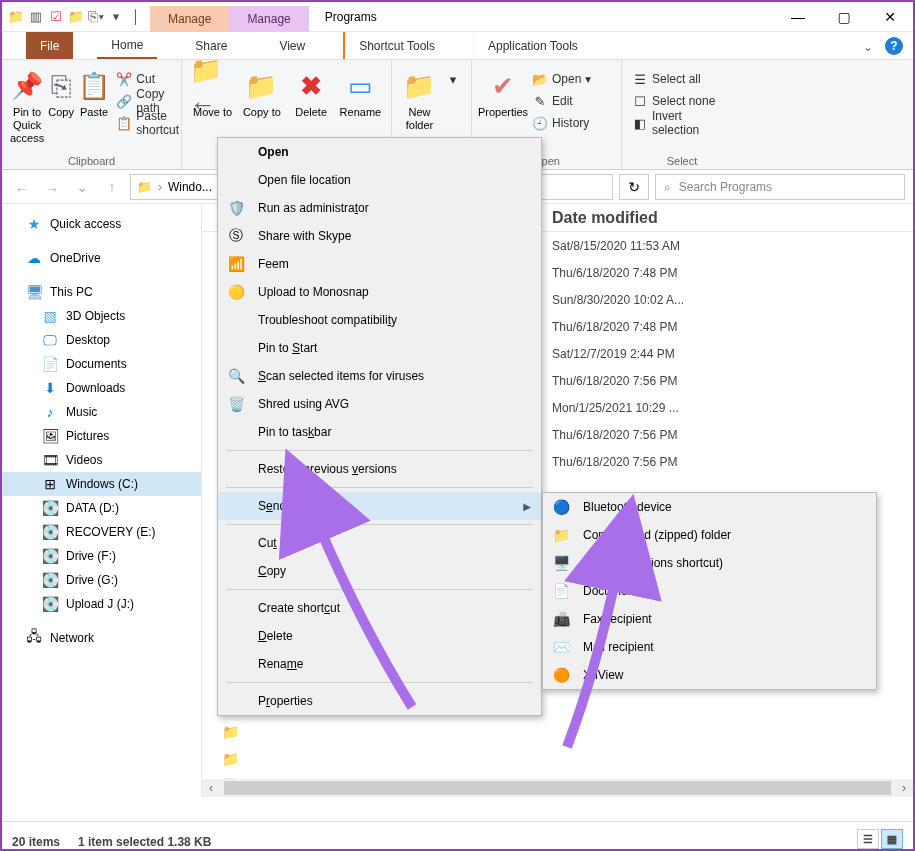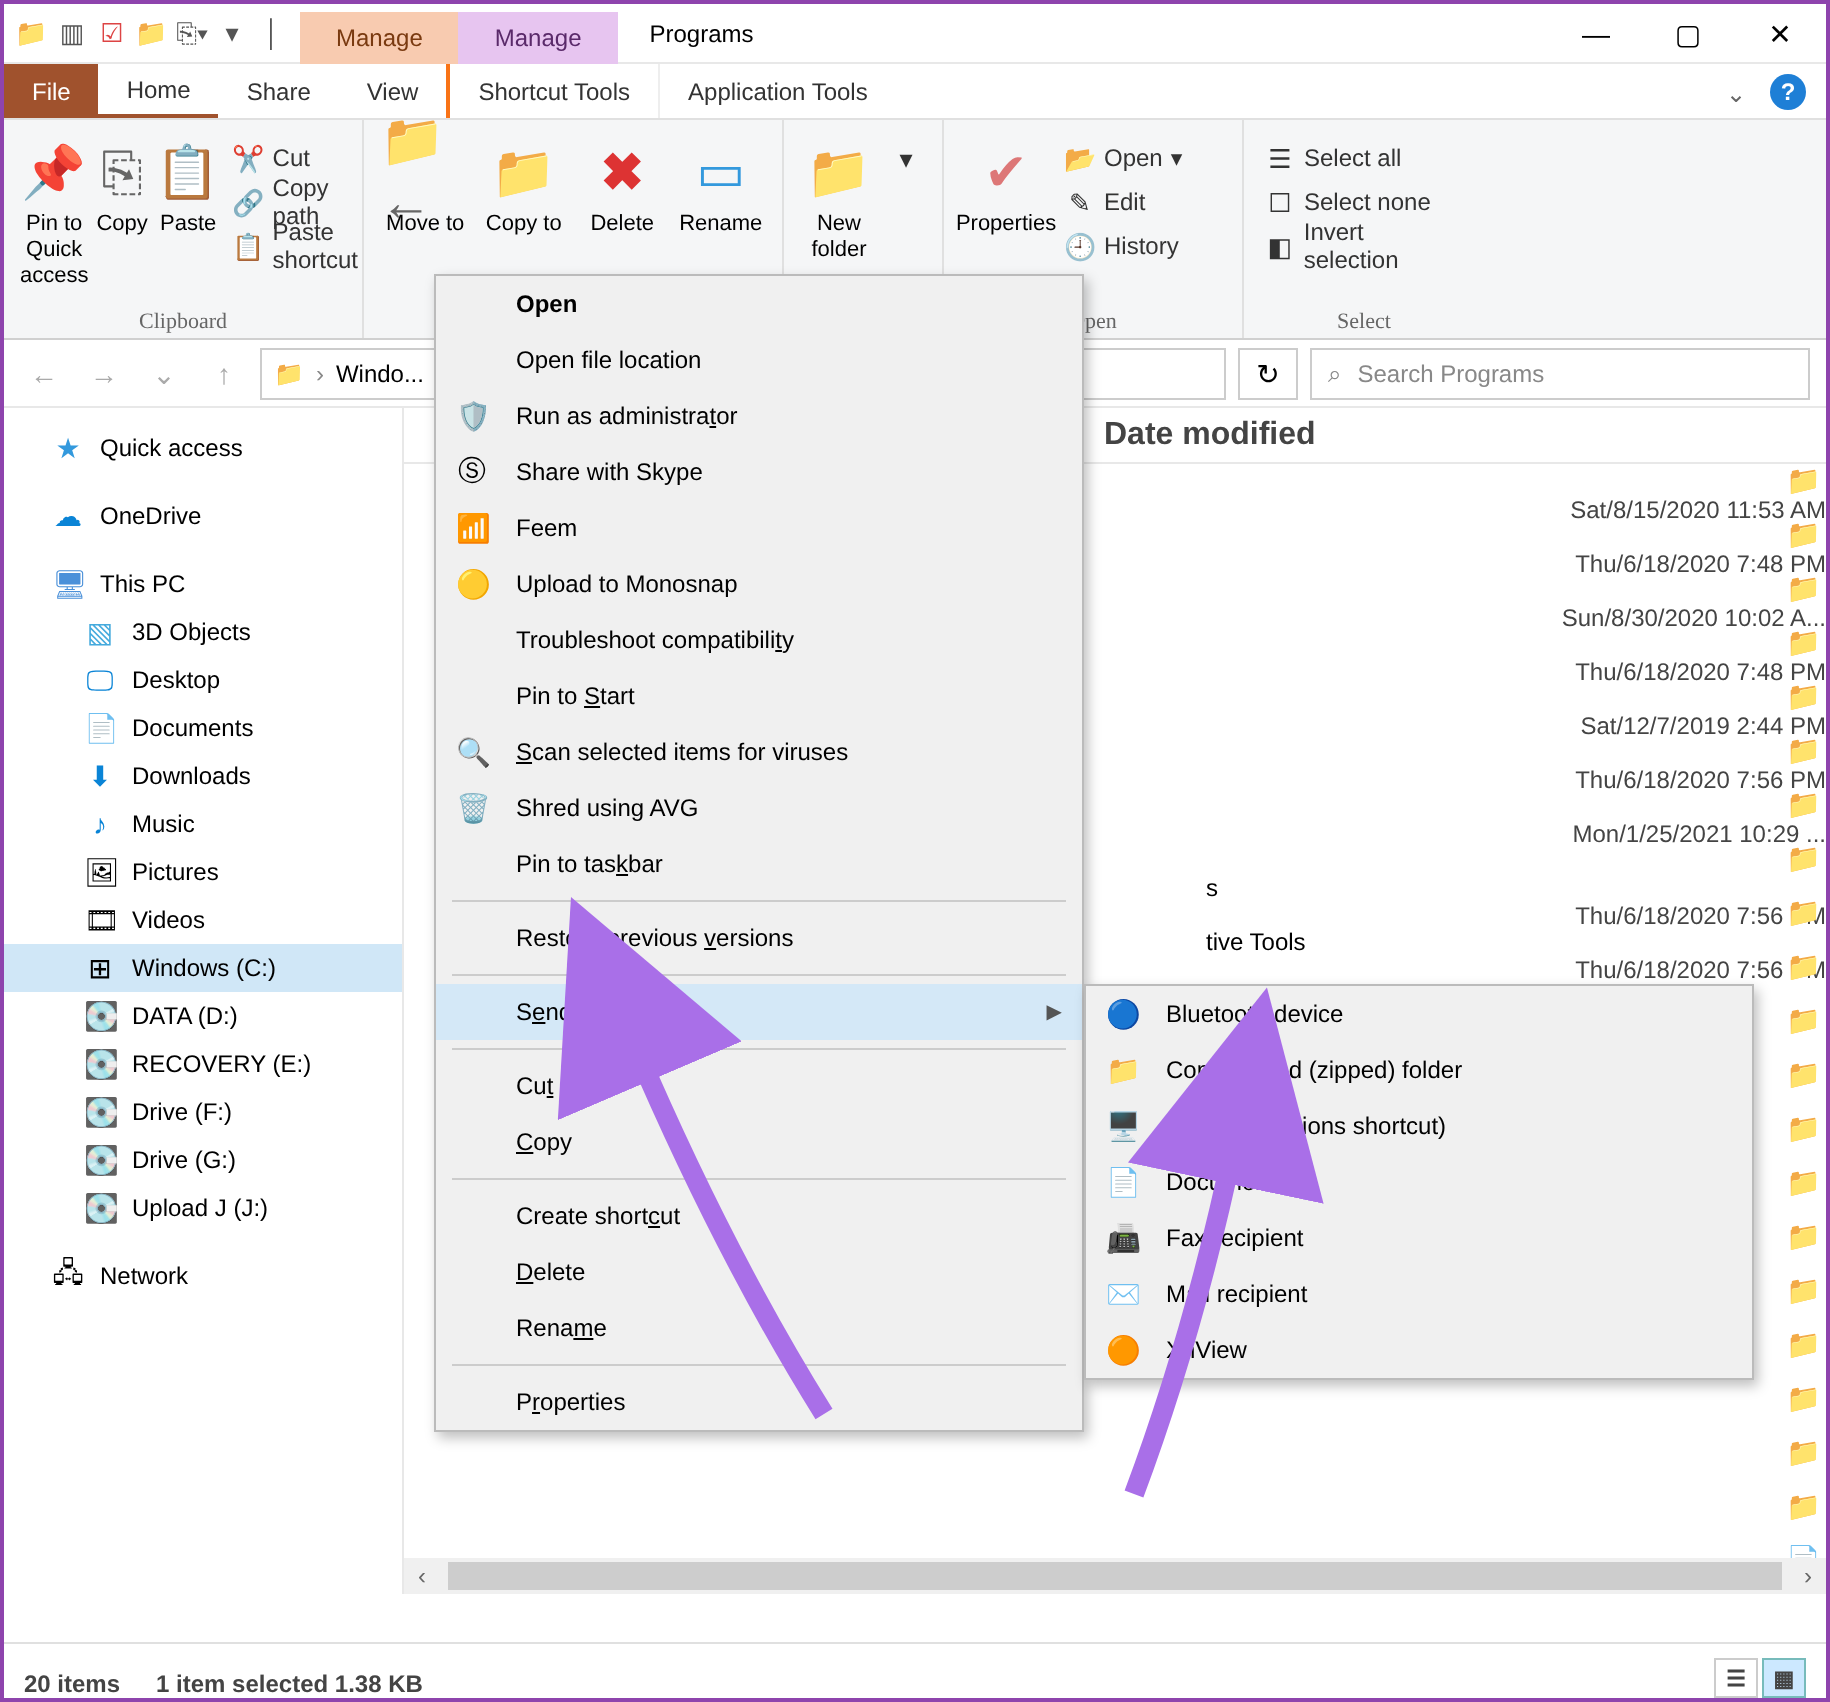--- a/index.html
+++ b/index.html
@@ -11,30 +11,30 @@
 .qat .ic { width: 16px; height: 16px; font-size: 13px; display:flex;align-items:center;justify-content:center; color:#555; }
 .context-tab { display:flex; align-items:center; justify-content:center; padding:0 18px; font-size:12px; margin-top:4px; height:26px; }
 .ctx1 { background:#f8cbb0; color:#7a3a10; }
 .ctx2 { background:#e7c5f0; color:#5a2a6a; }
 .title-txt { flex:1; display:flex; align-items:center; padding-left:16px; font-size:12px; }
 .winbtns { display:flex; }
 .winbtn { width:46px; display:flex;align-items:center;justify-content:center; font-size:14px; }
 
 
 .ribtabs { height:28px; display:flex; align-items:stretch; background:#fff; border-bottom:1px solid #e0e0e0; position:relative; }
-.ribtab { padding:0 14px; display:flex;align-items:center; font-size:12px; color:#333; }
+.ribtab { padding:0 14px; display:flex;align-items:center; font-size:12px; color:#333;margin-left:24px; }
 .ribtab.file { background:#a0522d; color:#fff; }
 .ribtab.active { border-bottom:2px solid #a0522d; }
 .help-ic { position:absolute; right:10px; top:5px; width:18px;height:18px; background:#1e7fd6; color:#fff; border-radius:50%; display:flex;align-items:center;justify-content:center; font-size:12px; font-weight:bold;}
 .expand-ic { position:absolute; right:40px; top:8px; color:#666; font-size:12px;}
 
 
 .ribbon { height:110px; background:#f5f6f7; border-bottom:1px solid #d0d0d0; display:flex; }
 .rgroup { border-right:1px solid #e0e0e0; display:flex; flex-direction:column; justify-content:space-between; padding:4px 6px 2px; }
-.rgroup .glabel { text-align:center; font-size:11px; color:#666; padding-top:2px;font-family:Liberation Serif, serif; }
+.rgroup .glabel { text-align:center; font-size:11px; color:#666; padding-top:2px; }
 .bigbtn { display:flex; flex-direction:column; align-items:center; width:50px; padding:2px; }
 .bigbtn .bi { font-size:26px; height:40px; display:flex;align-items:center;justify-content:center; color:#666; }
 .bigbtn .bl { font-size:11px; text-align:center; line-height:1.2; }
 .row { display:flex; }
 .smallbtn { display:flex; align-items:center; gap:4px; padding:2px 4px; font-size:11.5px; color:#333; height:22px; }
 .smallbtn .si { width:16px; text-align:center; font-size:13px; }
 .folder-ic { color:#f7c349; }
 
 
 .addrbar { height:34px; display:flex; align-items:center; gap:6px; padding:0 8px; border-bottom:1px solid #e8e8e8; }
@@ -48,21 +48,21 @@
 .navpane { width:200px; border-right:1px solid #e8e8e8; overflow:hidden; padding-top:8px; }
 .navitem { display:flex; align-items:center; gap:8px; padding:4px 10px 4px 24px; font-size:12.5px; height:24px; }
 .navitem.sub { padding-left:40px; }
 .navitem.sel { background:#d0e7f7; }
 .navitem .ni { width:16px; font-size:14px; text-align:center; }
 
 .content { flex:1; display:flex; flex-direction:column; position:relative; overflow:hidden; }
 .colhdr { display:flex; height:28px; align-items:center; border-bottom:1px solid #e8e8e8; padding-left:20px; }
 .colhdr .ch { font-size:16px; color:#444;font-weight:bold; }
 .listarea { flex:1; overflow:hidden; position:relative; }
-.filerow { display:flex; align-items:flex-end; height:27px; padding-left:20px; font-size:12.5px;flex-direction:column; }
+.filerow { display:flex; align-items:center; height:27px; padding-left:20px; font-size:12.5px; }
 .filerow .fi { width:20px; font-size:14px; }
 .filerow .fn { width:310px; }
 .filerow .fd { color:#444; }
 .scrollh { position:absolute; bottom:0; left:0; right:0; height:18px; background:#f0f0f0; display:flex; align-items:center; }
 .scrollh .thumb { position:absolute; left:22px; right:22px; top:2px; bottom:2px; background:#cdcdcd; }
 .scrollh .arr { width:18px; text-align:center; color:#666; z-index:1; }
 
 
 .ctxmenu { position:absolute; background:#f0f0f0; border:1px solid #bbb; box-shadow:2px 3px 6px rgba(0,0,0,.25); z-index:100; }
 .ctxitem { display:flex; align-items:center; height:28px; padding:0 30px 0 40px; font-size:12.5px; position:relative; }

